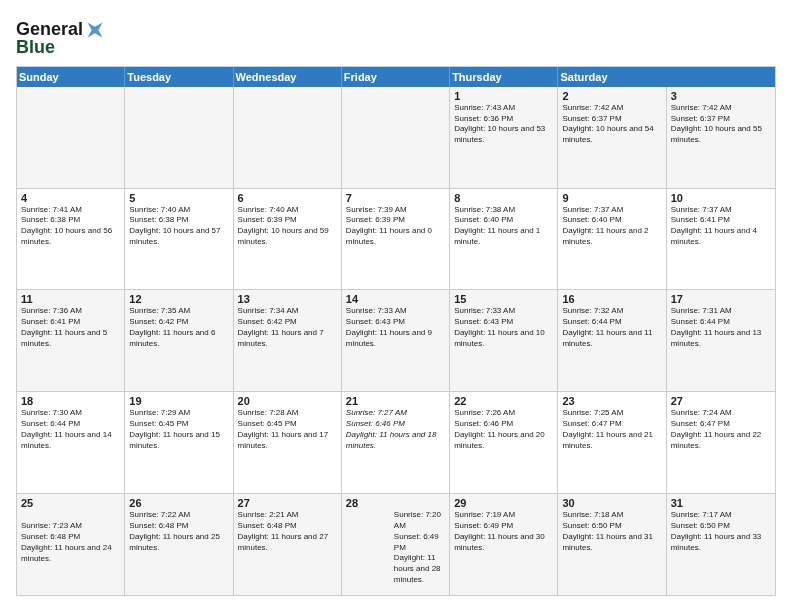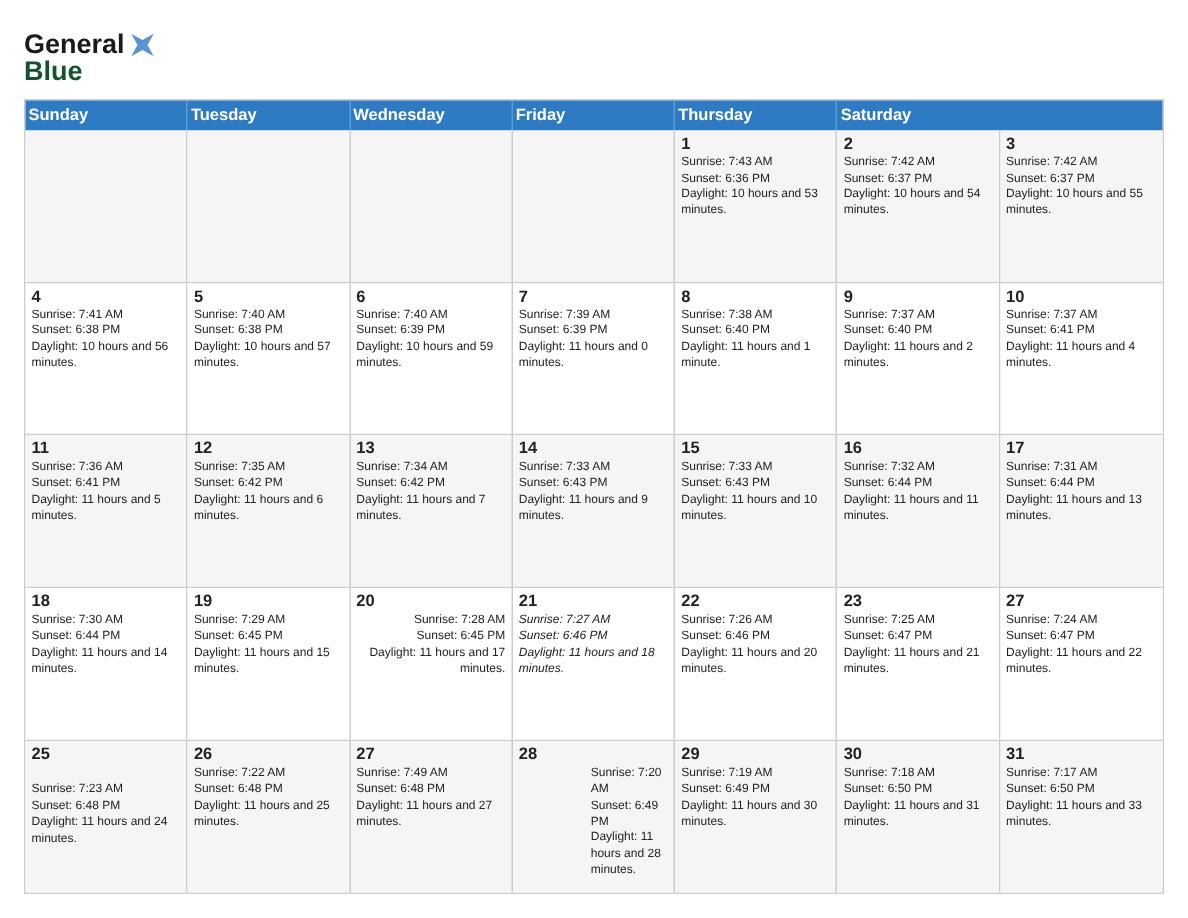--- a/index.html
+++ b/index.html
@@ -260,21 +260,21 @@
 Daylight: 11 hours and 14 minutes.</div>
           </div>
           <div class="cal-cell">
             <span class="day-number">19</span>
             <div class="cell-text" style="white-space: pre-line;">Sunrise: 7:29 AM
 Sunset: 6:45 PM
 Daylight: 11 hours and 15 minutes.</div>
           </div>
           <div class="cal-cell">
             <span class="day-number">20</span>
-            <div class="cell-text" style="white-space: pre-line; text-align: right;">Sunrise: 7:28 AM
+            <div class="cell-text" style="white-space: pre-line;">Sunrise: 7:28 AM
 Sunset: 6:45 PM
 Daylight: 11 hours and 17 minutes.</div>
           </div>
           <div class="cal-cell">
             <span class="day-number">21</span>
             <div class="cell-text" style="white-space: pre-line; font-style: italic;">Sunrise: 7:27 AM
 Sunset: 6:46 PM
 Daylight: 11 hours and 18 minutes.</div>
           </div>
           <div class="cal-cell">
@@ -304,21 +304,21 @@
 Daylight: 11 hours and 24 minutes.</div>
           </div>
           <div class="cal-cell alt-bg">
             <span class="day-number">26</span>
             <div class="cell-text" style="white-space: pre-line;">Sunrise: 7:22 AM
 Sunset: 6:48 PM
 Daylight: 11 hours and 25 minutes.</div>
           </div>
           <div class="cal-cell alt-bg">
             <span class="day-number">27</span>
-            <div class="cell-text" style="white-space: pre-line;">Sunrise: 7:49 AM
+            <div class="cell-text" style="white-space: pre-line;">Sunrise: 2:21 AM
 Sunset: 6:48 PM
 Daylight: 11 hours and 27 minutes.</div>
           </div>
           <div class="cal-cell alt-bg">
             <span class="day-number">28</span>
             <div class="cell-text" style="white-space: pre-line; margin-left: 48px;">Sunrise: 7:20 AM
 Sunset: 6:49 PM
 Daylight: 11 hours and 28 minutes.</div>
           </div>
           <div class="cal-cell alt-bg">

